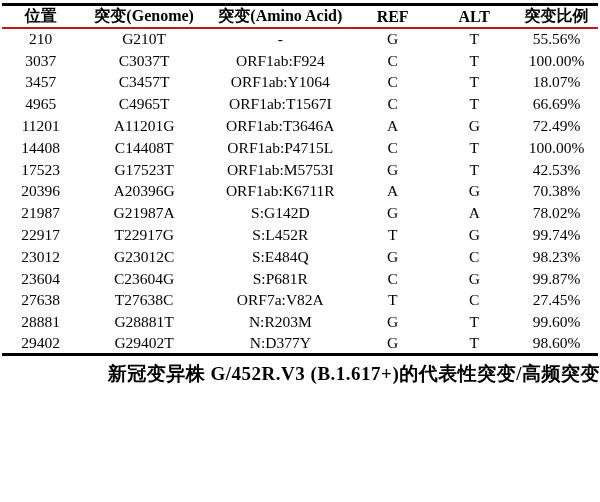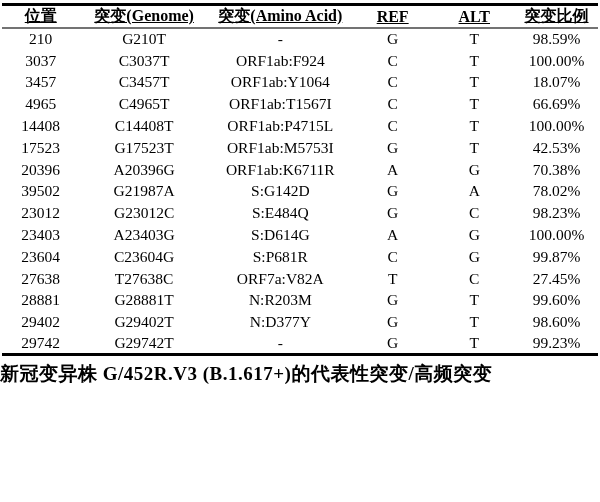--- a/index.html
+++ b/index.html
@@ -20,43 +20,42 @@
     width: 596px;
     margin: 3px 2px 0 2px;
     border-collapse: collapse;
     table-layout: fixed;
     border-top: 3px solid #000000;
     border-bottom: 3px solid #000000;
     font-size: 16px;
   }
   table.mut-table thead tr {
     height: 20px;
-    border-bottom: 2px solid #737373;
-    text-decoration: underline;
+    border-bottom: 2px solid #b91c1c;
   }
   table.mut-table th {
     font-weight: bold;
     text-align: center;
     padding: 0;
     white-space: nowrap;
     overflow: hidden;
   }
   table.mut-table tbody tr {
     height: 21.8px;
   }
   table.mut-table td {
     text-align: center;
     padding: 0;
     white-space: nowrap;
     overflow: hidden;
     font-size: 15.5px;
   }
   .caption {
     margin-top: 5px;
-    text-align: left;
+    text-align: right;
     font-weight: bold;
     font-size: 19px;
     letter-spacing: 0.5px;
   }
 </style>
 </head>
 <body>
 
 <div class="page">
 
@@ -79,21 +78,21 @@
           <th>突变比例</th>
         </tr>
     </thead>
     <tbody>
         <tr>
           <td>210</td>
           <td>G210T</td>
           <td>-</td>
           <td>G</td>
           <td>T</td>
-          <td>98.59%</td>
+          <td>55.56%</td>
         </tr>
         <tr>
           <td>3037</td>
           <td>C3037T</td>
           <td>ORF1ab:F924</td>
           <td>C</td>
           <td>T</td>
           <td>100.00%</td>
         </tr>
         <tr>
@@ -104,20 +103,28 @@
           <td>T</td>
           <td>18.07%</td>
         </tr>
         <tr>
           <td>4965</td>
           <td>C4965T</td>
           <td>ORF1ab:T1567I</td>
           <td>C</td>
           <td>T</td>
           <td>66.69%</td>
+        </tr>
+        <tr>
+          <td>11201</td>
+          <td>A11201G</td>
+          <td>ORF1ab:T3646A</td>
+          <td>A</td>
+          <td>G</td>
+          <td>72.49%</td>
         </tr>
         <tr>
           <td>14408</td>
           <td>C14408T</td>
           <td>ORF1ab:P4715L</td>
           <td>C</td>
           <td>T</td>
           <td>100.00%</td>
         </tr>
         <tr>
@@ -130,44 +137,44 @@
         </tr>
         <tr>
           <td>20396</td>
           <td>A20396G</td>
           <td>ORF1ab:K6711R</td>
           <td>A</td>
           <td>G</td>
           <td>70.38%</td>
         </tr>
         <tr>
-          <td>39502</td>
+          <td>21987</td>
           <td>G21987A</td>
           <td>S:G142D</td>
           <td>G</td>
           <td>A</td>
           <td>78.02%</td>
+        </tr>
+        <tr>
+          <td>22917</td>
+          <td>T22917G</td>
+          <td>S:L452R</td>
+          <td>T</td>
+          <td>G</td>
+          <td>99.74%</td>
         </tr>
         <tr>
           <td>23012</td>
           <td>G23012C</td>
           <td>S:E484Q</td>
           <td>G</td>
           <td>C</td>
           <td>98.23%</td>
         </tr>
         <tr>
-          <td>23403</td>
-          <td>A23403G</td>
-          <td>S:D614G</td>
-          <td>A</td>
-          <td>G</td>
-          <td>100.00%</td>
-        </tr>
-        <tr>
           <td>23604</td>
           <td>C23604G</td>
           <td>S:P681R</td>
           <td>C</td>
           <td>G</td>
           <td>99.87%</td>
         </tr>
         <tr>
           <td>27638</td>
           <td>T27638C</td>
@@ -185,26 +192,18 @@
           <td>99.60%</td>
         </tr>
         <tr>
           <td>29402</td>
           <td>G29402T</td>
           <td>N:D377Y</td>
           <td>G</td>
           <td>T</td>
           <td>98.60%</td>
         </tr>
-        <tr>
-          <td>29742</td>
-          <td>G29742T</td>
-          <td>-</td>
-          <td>G</td>
-          <td>T</td>
-          <td>99.23%</td>
-        </tr>
       </tbody>
   </table>
 
   <div class="caption">新冠变异株 G/452R.V3 (B.1.617+)的代表性突变/高频突变</div>
 
 </div>
 
 </body></html>

